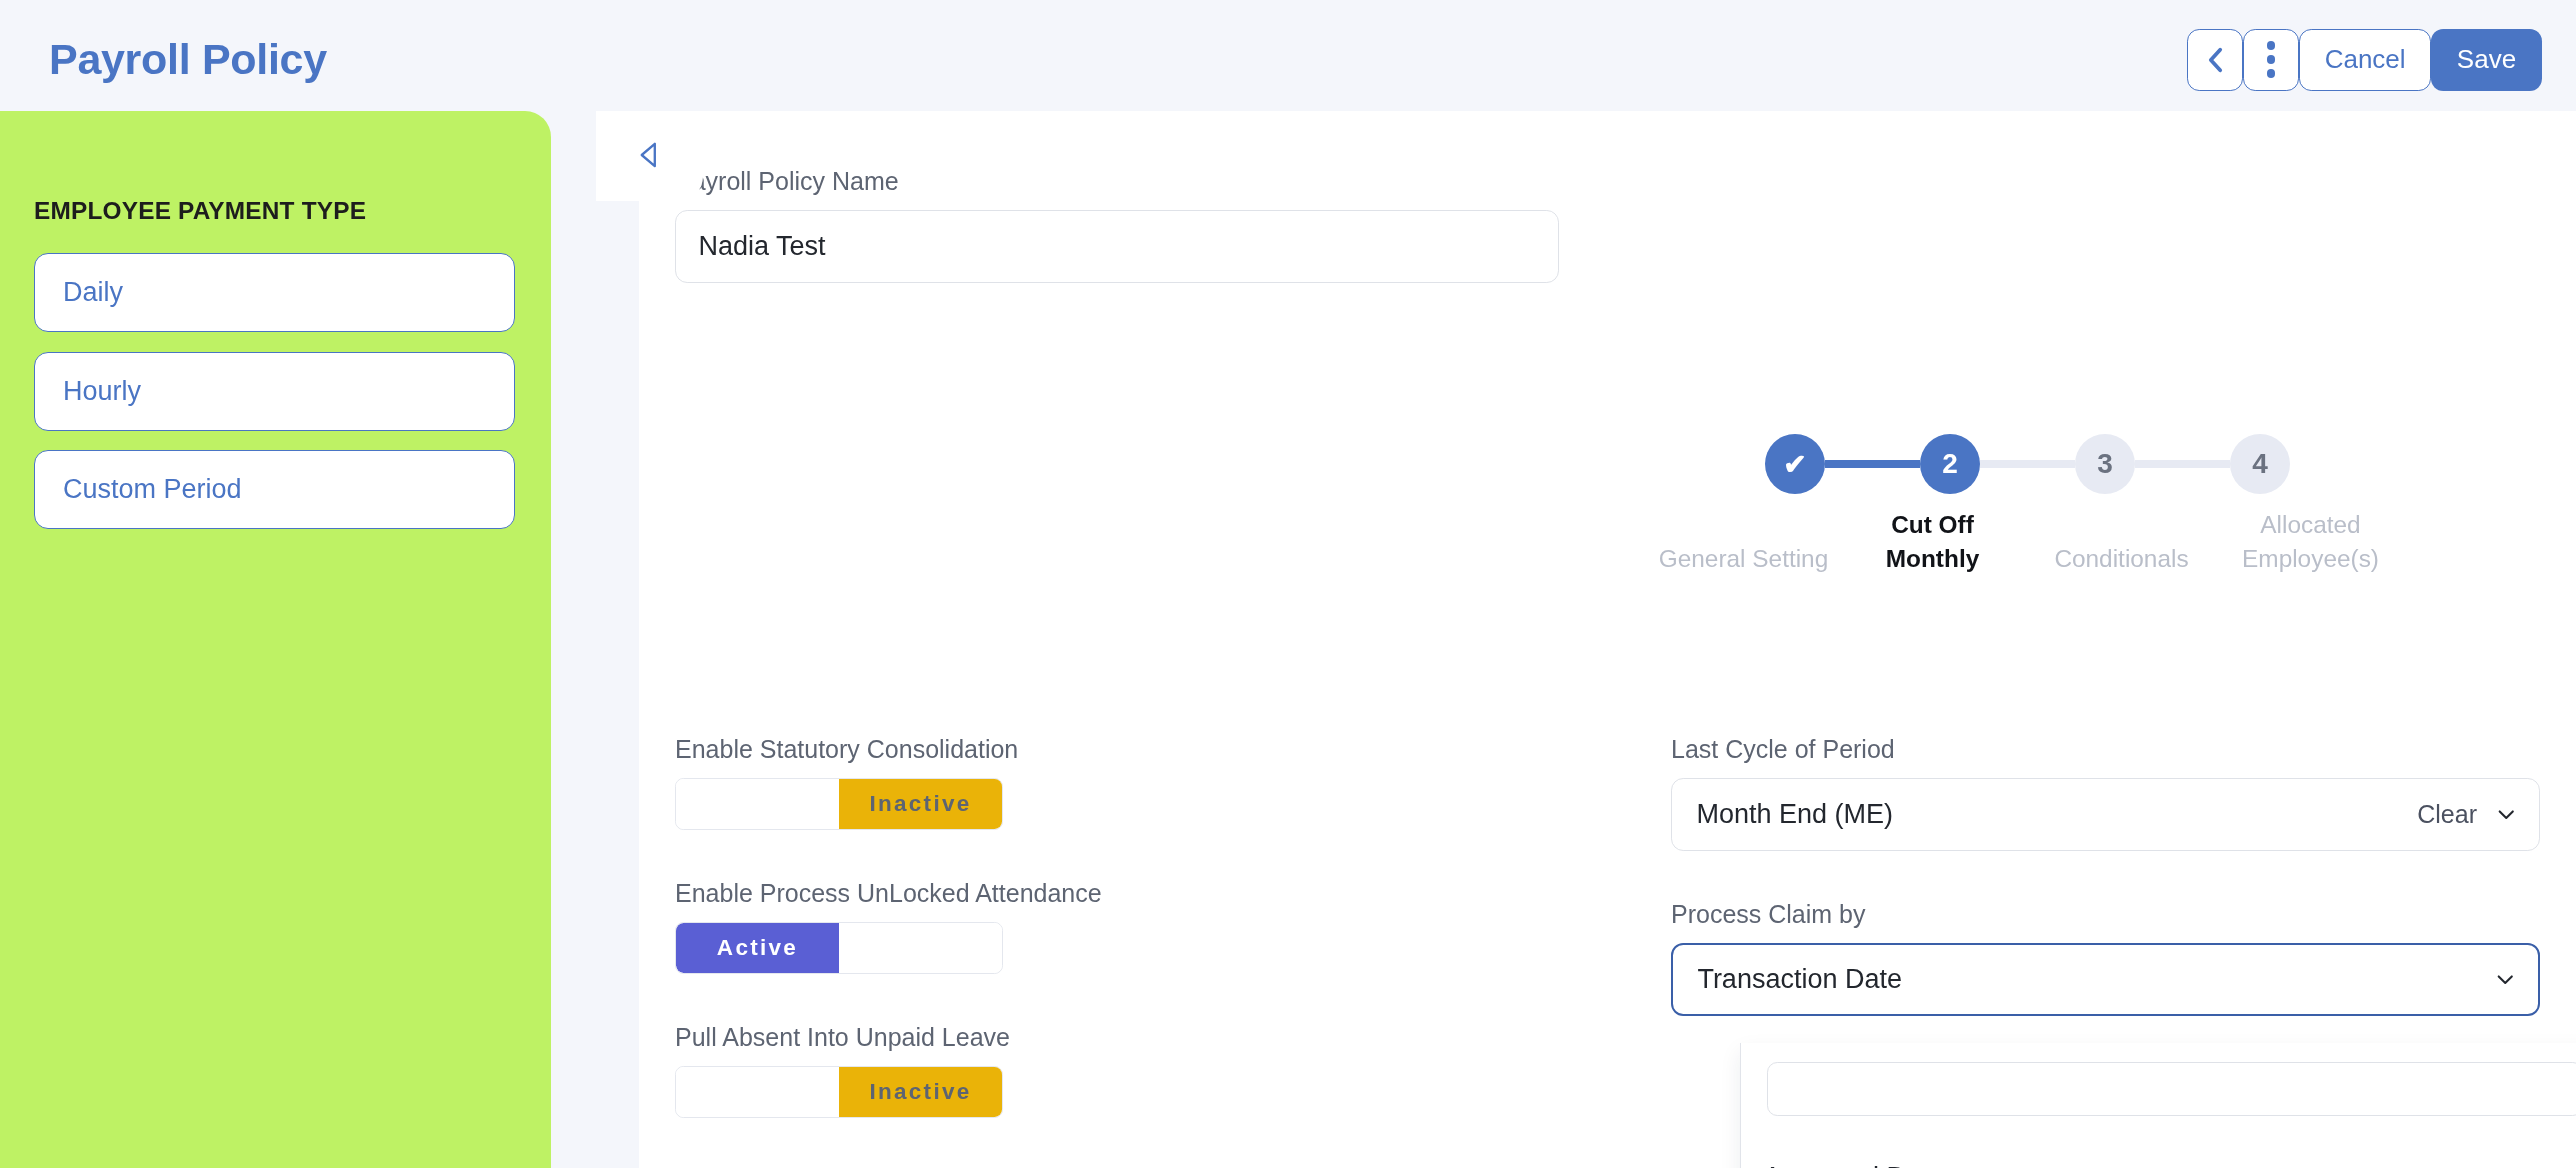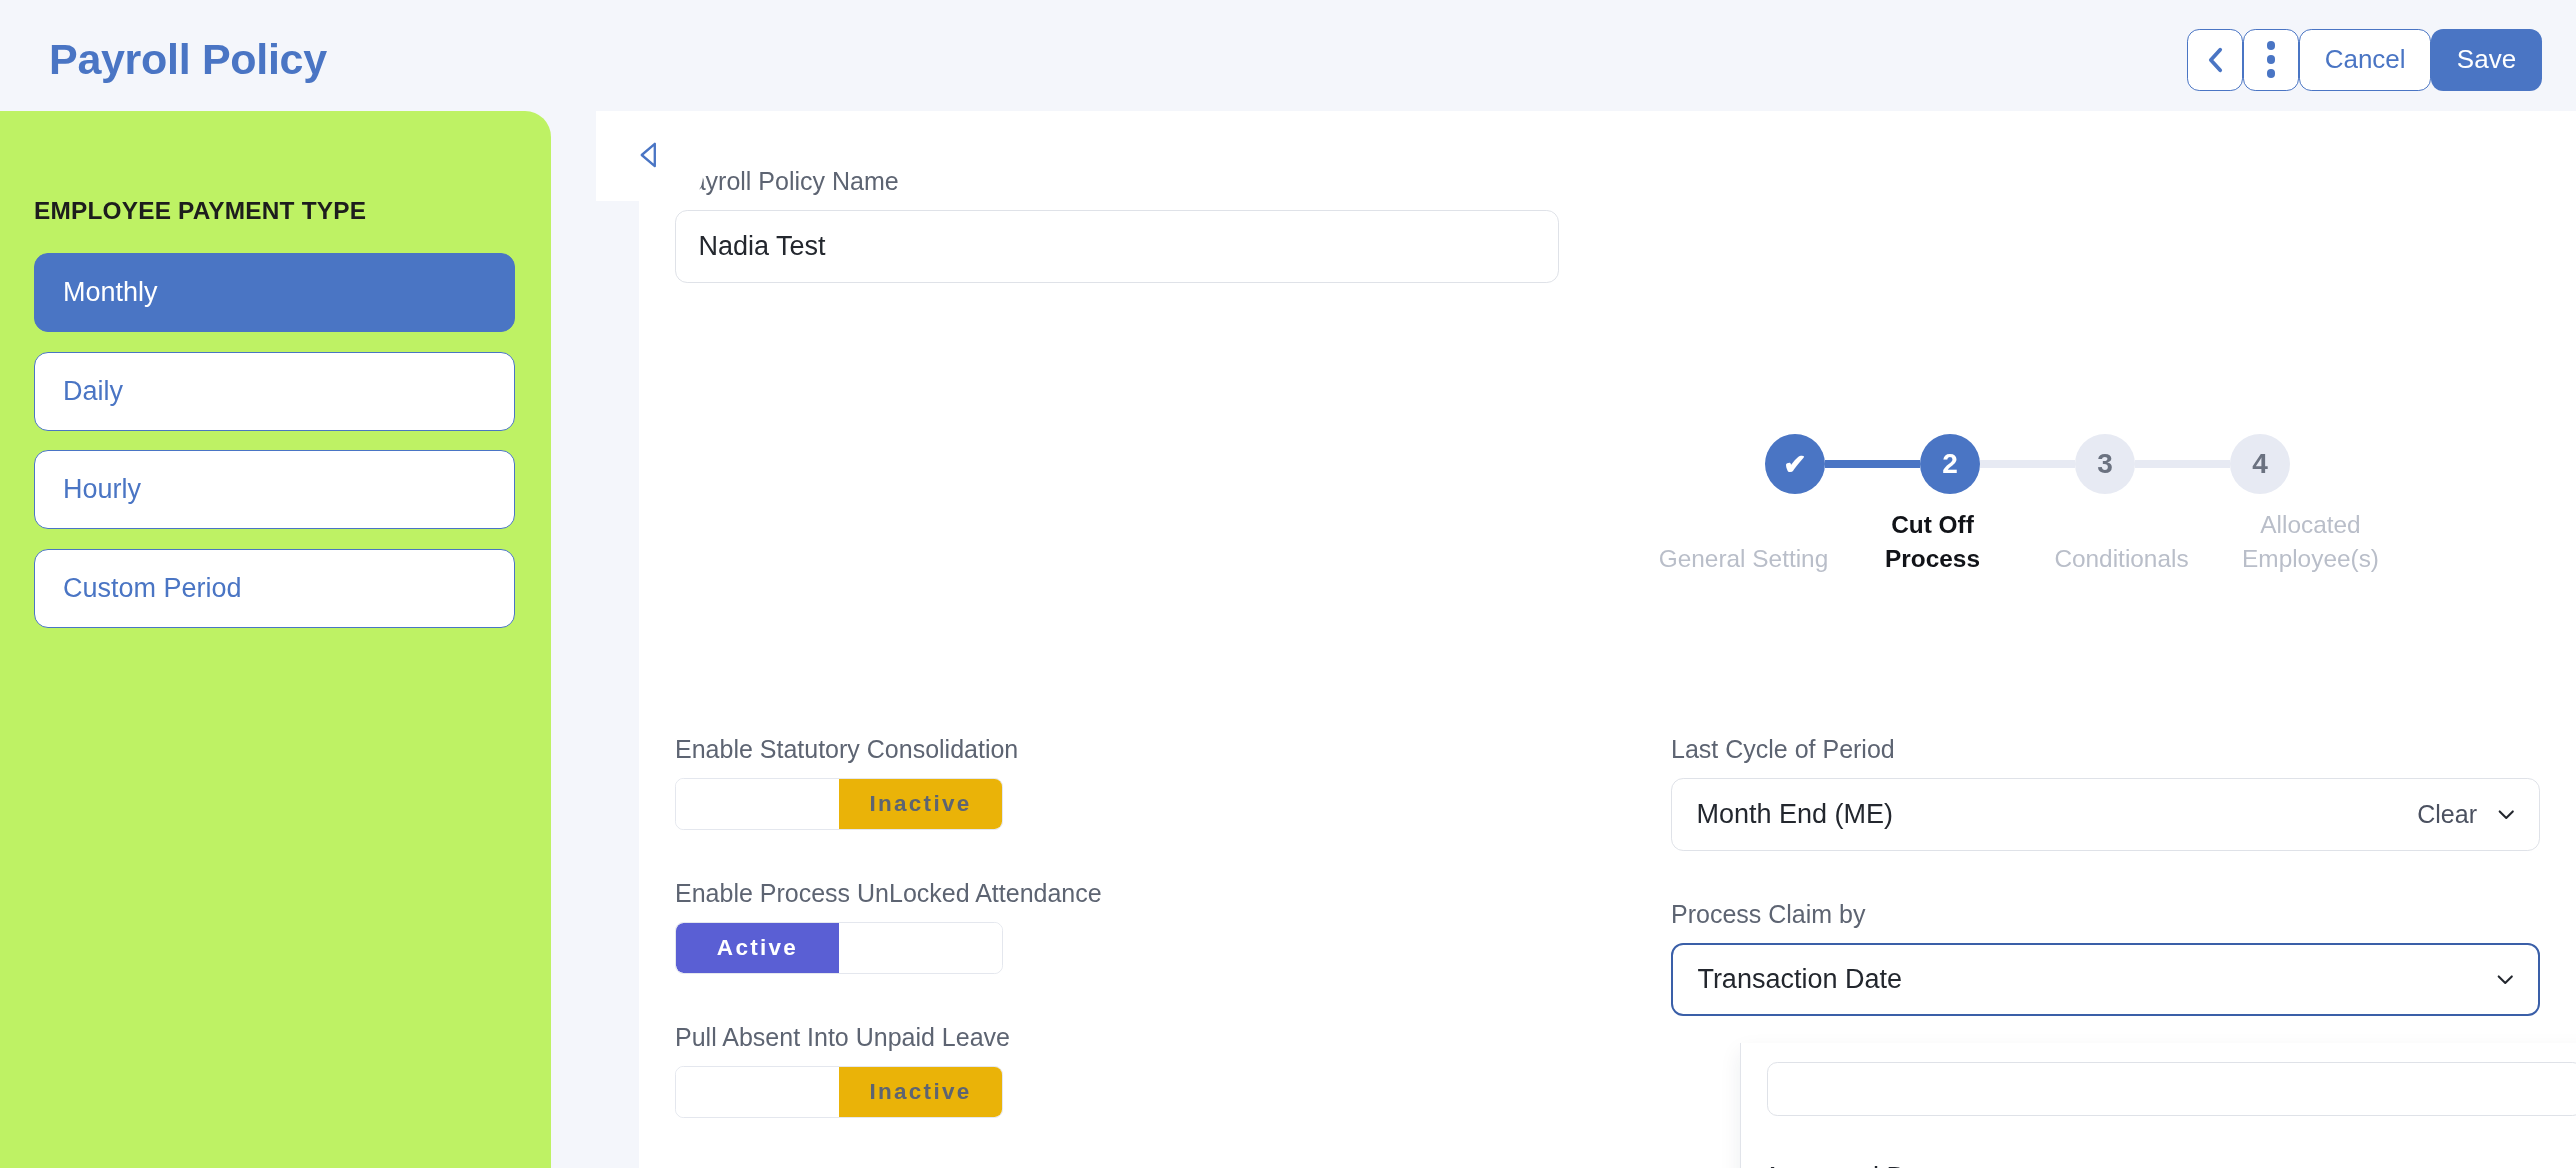--- a/index.html
+++ b/index.html
@@ -420,23 +420,20 @@
       <button class="btn-primary">Save</button>
     </div>
   </div>
 
   <div class="body-row">
 
     <div class="left-panel">
       <div class="section-label">EMPLOYEE PAYMENT TYPE</div>
 
       <div class="paytype-list">
-        <div class="paytype-item active">
-          <span>Monthly</span>
-        </div>
         <div class="paytype-item">
           <span>Daily</span>
         </div>
         <div class="paytype-item">
           <span>Hourly</span>
         </div>
         <div class="paytype-item">
           <span>Custom Period</span>
         </div>
       </div>
@@ -473,21 +470,21 @@
             <span>3</span>
           </div>
           <div class="step-bar empty"></div>
           <div class="step-node todo">
             <span>4</span>
           </div>
         </div>
 
         <div class="step-labels">
           <div class="step-label">General Setting</div>
-          <div class="step-label active">Cut Off Process</div>
+          <div class="step-label active">Cut Off Monthly</div>
           <div class="step-label">Conditionals</div>
           <div class="step-label">Allocated Employee(s)</div>
         </div>
       </div>
 
       <div class="form-grid">
 
         <div class="col">
 
           <div class="form-row">

